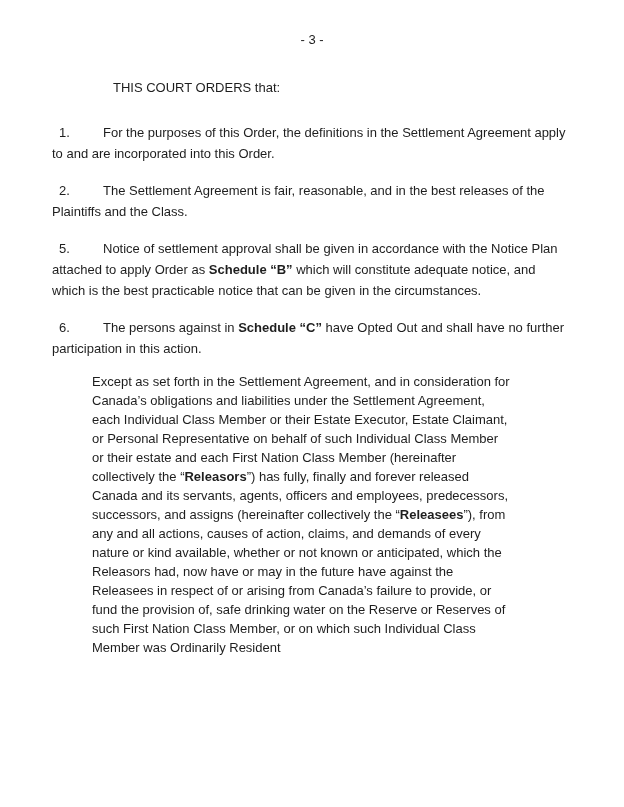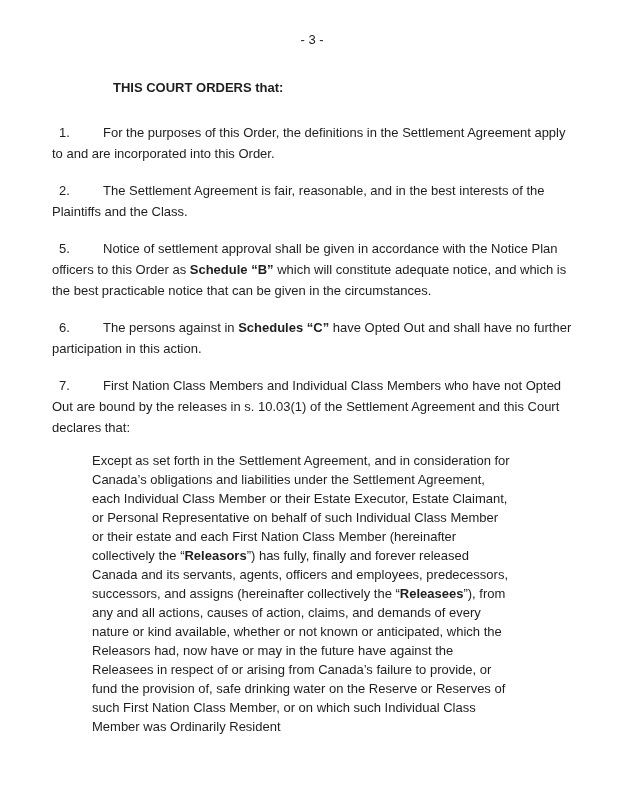--- a/index.html
+++ b/index.html
@@ -13,21 +13,21 @@
     width: 624px; height: 807px;
     padding: 32px 52px 0 52px;
     box-sizing: border-box;
     background: #ffffff;
   }
   .pagenum {
     text-align: center;
     line-height: 15px;
   }
   .heading {
-    font-weight: 700;
+    font-weight: 400;
     margin: 30px 0 24px 61px;
     line-height: 21px;
   }
   .para {
     line-height: 21px;
     margin: 16px 0 8px 0;
     text-indent: 7px;
     text-align: left;
   }
   .para .num {
@@ -47,25 +47,24 @@
 <body>
 
 <div class="page">
   <div class="pagenum">- 3 -</div>
 
   <div class="heading">THIS COURT ORDERS that:</div>
 
   <div id="paras">
   <p class="para"><span class="num">1.</span><span><span>For the purposes of this Order, the definitions in the Settlement Agreement apply to and are incorporated into this Order.</span></span></p>
 
-  <p class="para"><span class="num">2.</span><span><span>The Settlement Agreement is fair, reasonable, and in the best interests of the Plaintiffs and the Class.</span></span></p>
+  <p class="para"><span class="num">2.</span><span><span>The Settlement Agreement is fair, reasonable, and in the best releases of the Plaintiffs and the Class.</span></span></p>
 
 
 
-  <p class="para"><span class="num">5.</span><span><span>Notice of settlement approval shall be given in accordance with the Notice Plan officers to this Order as </span><b>Schedule “B”</b><span> which will constitute adequate notice, and which is the best practicable notice that can be given in the circumstances.</span></span></p>
+  <p class="para"><span class="num">5.</span><span><span>Notice of settlement approval shall be given in accordance with the Notice Plan attached to apply Order as </span><b>Schedule “B”</b><span> which will constitute adequate notice, and which is the best practicable notice that can be given in the circumstances.</span></span></p>
 
-  <p class="para"><span class="num">6.</span><span><span>The persons against in </span><b>Schedules “C”</b><span> have Opted Out and shall have no further participation in this action.</span></span></p>
+  <p class="para"><span class="num">6.</span><span><span>The persons against in </span><b>Schedule “C”</b><span> have Opted Out and shall have no further participation in this action.</span></span></p>
 
-  <p class="para"><span class="num">7.</span><span><span>First Nation Class Members and Individual Class Members who have not Opted Out are bound by the releases in s. 10.03(1) of the Settlement Agreement and this Court declares that:</span></span></p>
 </div>
 
   <div class="quote"><span>Except as set forth in the Settlement Agreement, and in consideration for Canada’s obligations and liabilities under the Settlement Agreement, each Individual Class Member or their Estate Executor, Estate Claimant, or Personal Representative on behalf of such Individual Class Member or their estate and each First Nation Class Member (hereinafter collectively the “</span><b>Releasors</b><span>”) has fully, finally and forever released Canada and its servants, agents, officers and employees, predecessors, successors, and assigns (hereinafter collectively the “</span><b>Releasees</b><span>”), from any and all actions, causes of action, claims, and demands of every nature or kind available, whether or not known or anticipated, which the Releasors had, now have or may in the future have against the Releasees in respect of or arising from Canada’s failure to provide, or fund the provision of, safe drinking water on the Reserve or Reserves of such First Nation Class Member, or on which such Individual Class Member was Ordinarily Resident</span></div>
 </div>
 
 </body></html>

